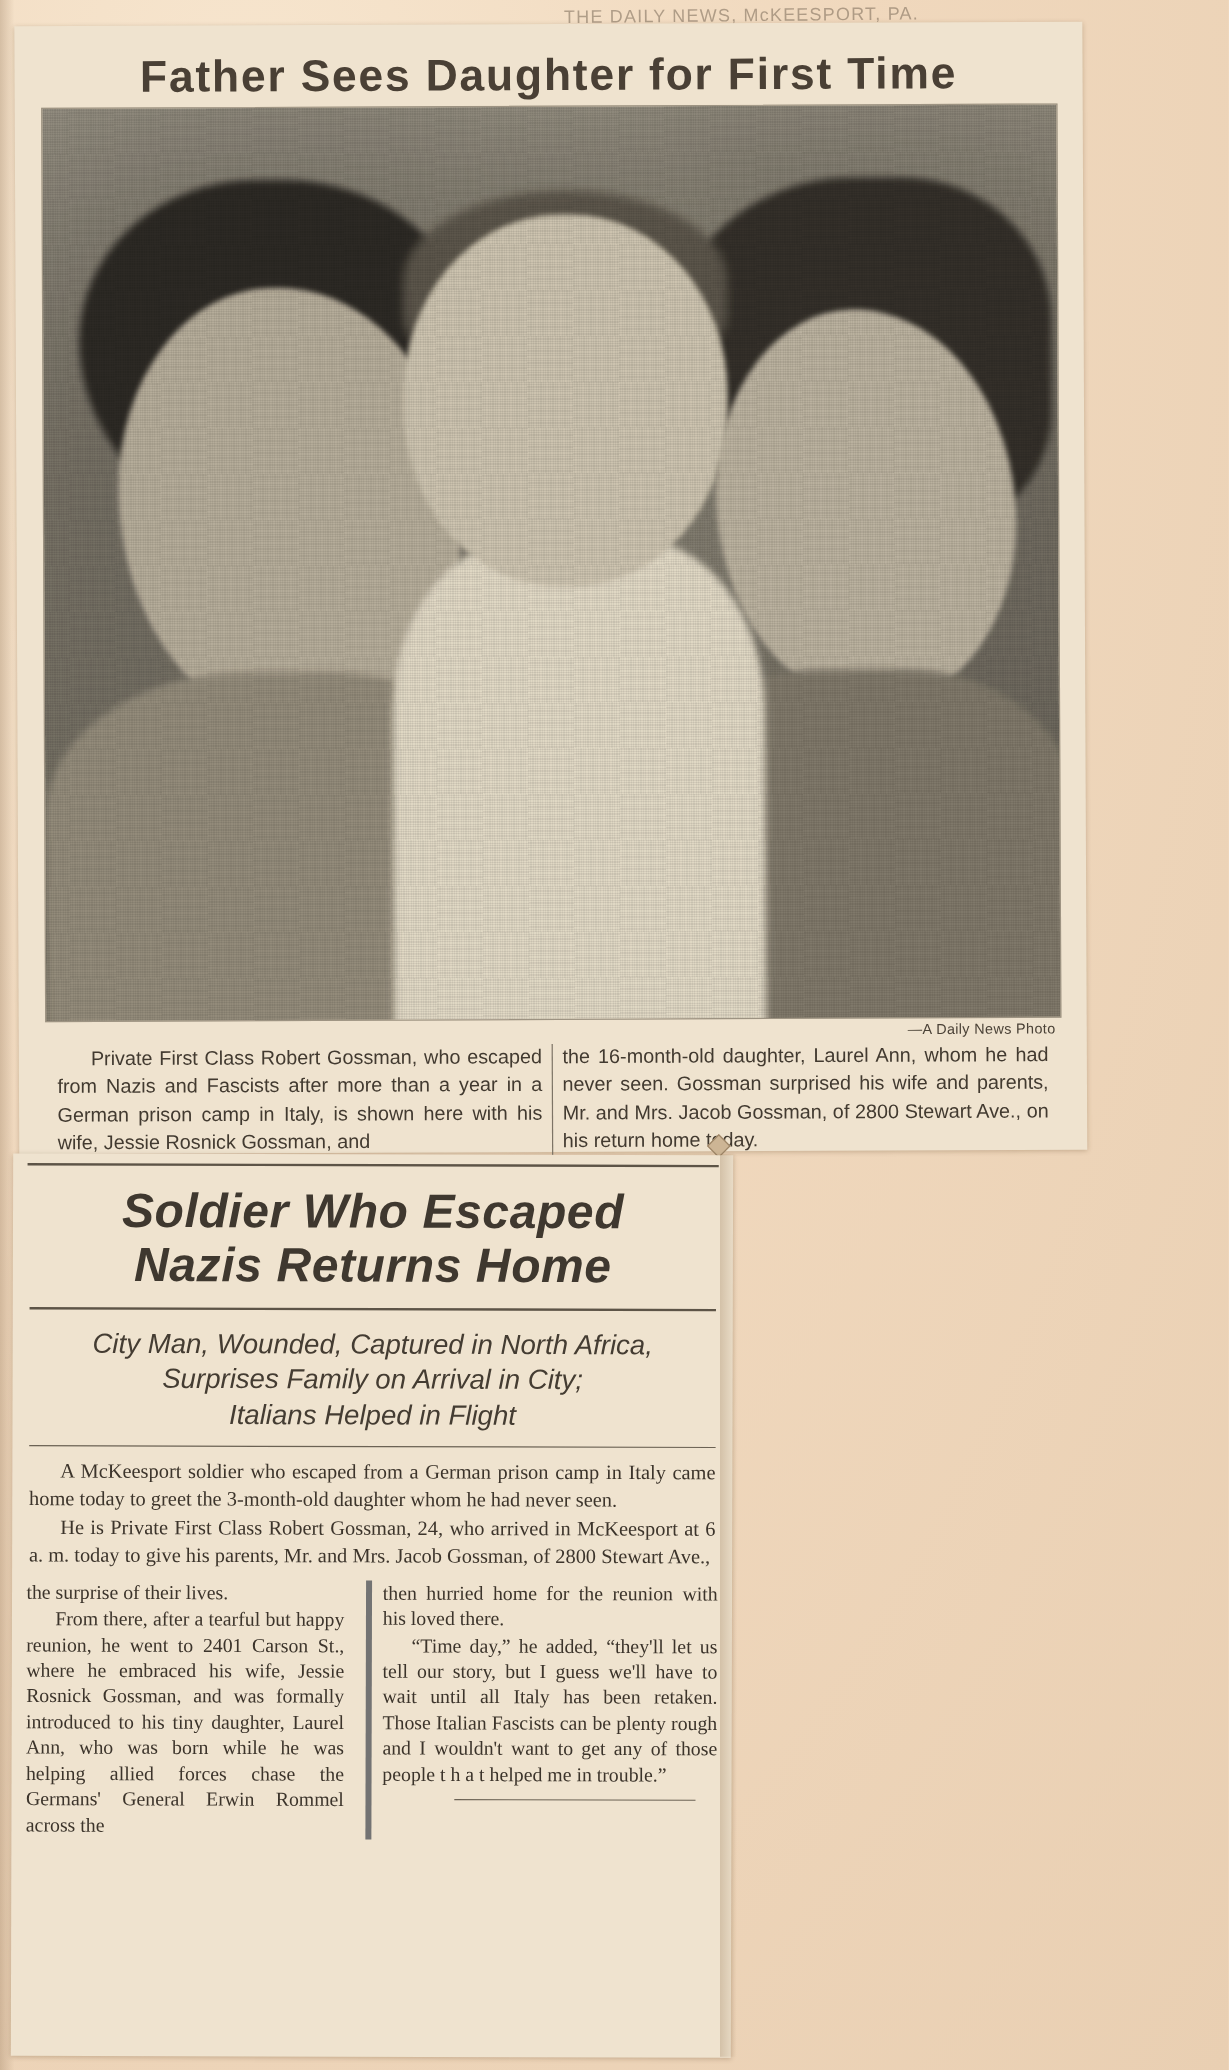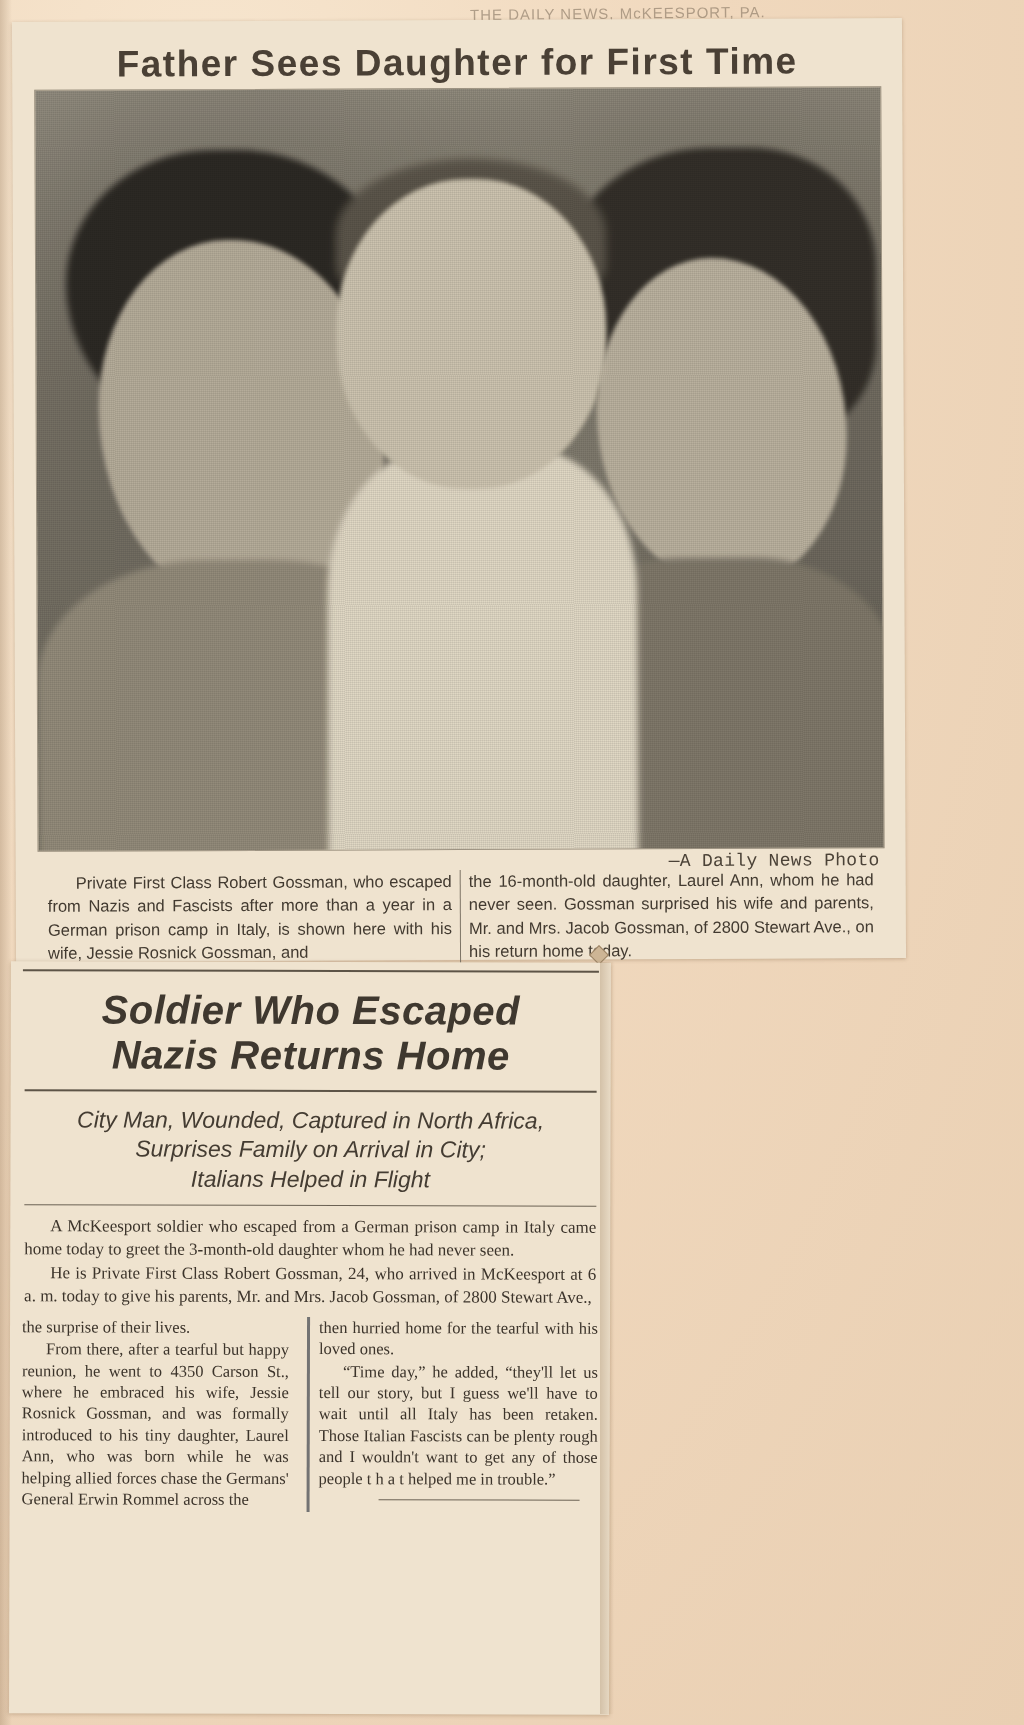--- a/index.html
+++ b/index.html
@@ -66,22 +66,22 @@
   .wom-body{left:500px;top:470px;width:360px;height:300px;background:#7f786a;border-radius:40% 40% 0 0;filter:blur(3px);}
   .grain{
     position:absolute;inset:0;
     background-image:
       repeating-linear-gradient(0deg, rgba(0,0,0,.06) 0 1px, rgba(255,255,255,.04) 1px 2px),
       repeating-linear-gradient(90deg, rgba(0,0,0,.05) 0 1px, rgba(255,255,255,.03) 1px 2px);
     mix-blend-mode:multiply;
   }
   .photo-credit{
     position:absolute;right:26px;top:832px;
-    font-family:Liberation Mono, monospace;
-    font-size:18px;color:#4b4237;letter-spacing:.3px;text-align:center;
+    font-family:Liberation Sans, sans-serif;
+    font-size:12px;color:#4b4237;letter-spacing:.3px;text-align:center;
   }
   .caption{
     position:absolute;left:24px;top:850px;width:842px;
     display:flex;gap:0;
   }
   .cap-col{
     width:50%;
     font-family:"Liberation Sans", sans-serif;
     font-size:16.5px;line-height:1.42;color:#423a30;
     text-align:justify;
@@ -123,21 +123,21 @@
   .lede .ind{display:inline-block;width:26px;}
   .story-cols{
     display:flex;margin:8px 12px 0 12px;
   }
   .scol{
     width:50%;box-sizing:border-box;
     font-family:"Liberation Serif", serif;
     font-size:16.5px;line-height:1.3;color:#3c342b;
     text-align:justify;
   }
-  .scol.left{padding-right:18px;border-right:3px solid #737373;}
+  .scol.left{padding-right:18px;border-right:5px solid #737373;}
   .scol.right{padding-left:9px;}
   .scol p{margin:0 0 1px 0;}
   .scol .ind{display:inline-block;width:24px;}
   .endrule{margin:10px 18px 0 60px;height:1px;background:#6b6254;}
   
   .tear{
     position:absolute;left:600px;top:962px;width:14px;height:752px;
     background:linear-gradient(90deg, rgba(160,130,95,.35), rgba(240,216,189,0));
   }
   .diamond{
@@ -221,24 +221,24 @@
     <div class="rule-thin" style="margin:4px 14px 0 14px;"></div>
 
     <div class="lede">
       <p><span class="ind"></span><span>A McKeesport soldier who escaped from a German prison camp in Italy came home today to greet the 3-month-old daughter whom he had never seen.</span></p>
       <p><span class="ind"></span><span>He is Private First Class Robert Gossman, 24, who arrived in McKeesport at 6 a. m. today to give his parents, Mr. and Mrs. Jacob Gossman, of 2800 Stewart Ave.,</span></p>
     </div>
 
     <div class="story-cols">
       <div class="scol left">
         <p><span>the surprise of their lives.</span></p>
-        <p><span class="ind"></span><span>From there, after a tearful but happy reunion, he went to 4350 Carson St., where he embraced his wife, Jessie Rosnick Gossman, and was formally introduced to his tiny daughter, Laurel Ann, who was born while he was helping allied forces chase the Germans' General Erwin Rommel across the</span></p>
+        <p><span class="ind"></span><span>From there, after a tearful but happy reunion, he went to 2401 Carson St., where he embraced his wife, Jessie Rosnick Gossman, and was formally introduced to his tiny daughter, Laurel Ann, who was born while he was helping allied forces chase the Germans' General Erwin Rommel across the</span></p>
       </div>
       <div class="scol right">
-        <p><span>then hurried home for the tearful with his loved ones.</span></p>
+        <p><span>then hurried home for the reunion with his loved there.</span></p>
         <p><span class="ind"></span><span>“Time day,” he added, “they'll let us tell our story, but I guess we'll have to wait until all Italy has been retaken. Those Italian Fascists can be plenty rough and I wouldn't want to get any of those people  t h a t  helped  me  in trouble.”</span></p>
         <div class="endrule"></div>
       </div>
     </div>
   </div>
 
   <div class="tear"></div>
   <div class="bottomghost"></div>
 
 </div>

